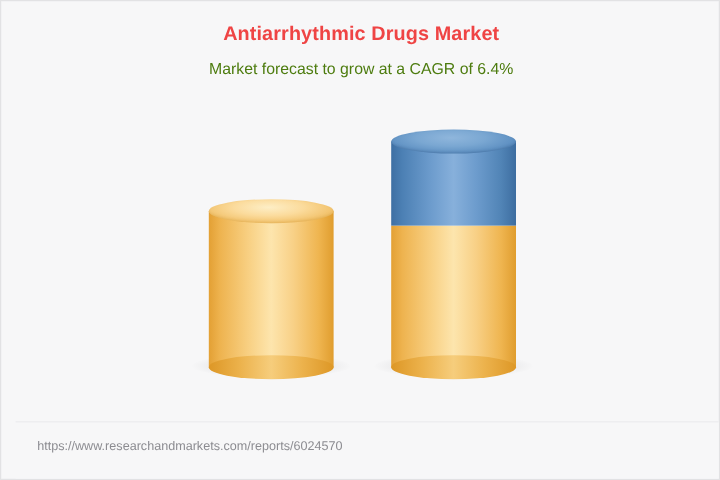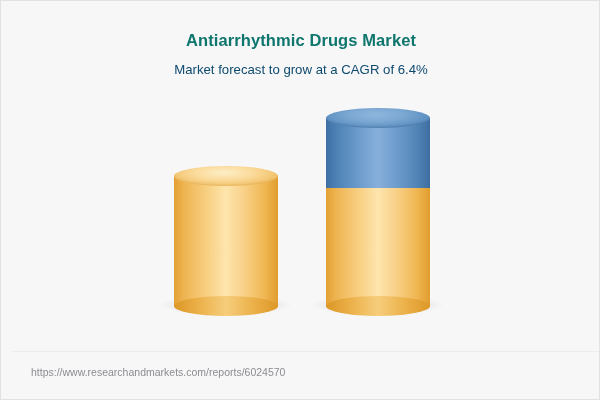--- a/index.html
+++ b/index.html
@@ -25,28 +25,28 @@
   .header {
     position: absolute;
     top: 18px;
     left: 0;
     width: 600px;
     text-align: center;
   }
   .title {
     font-size: 16.5px;
     font-weight: bold;
-    color: #0f766e;
+    color: #ef4444;
     letter-spacing: 0.1px;
-    margin: 12px;
+    margin: 0;
   }
   .subtitle {
     font-size: 13.2px;
     font-weight: normal;
-    color: #0c4a6e;
+    color: #4d7c0f;
     margin: 12px 0 0 0;
   }
 
   
   .plot {
     position: absolute;
     left: 0;
     top: 0;
     width: 600px;
     height: 352px;

